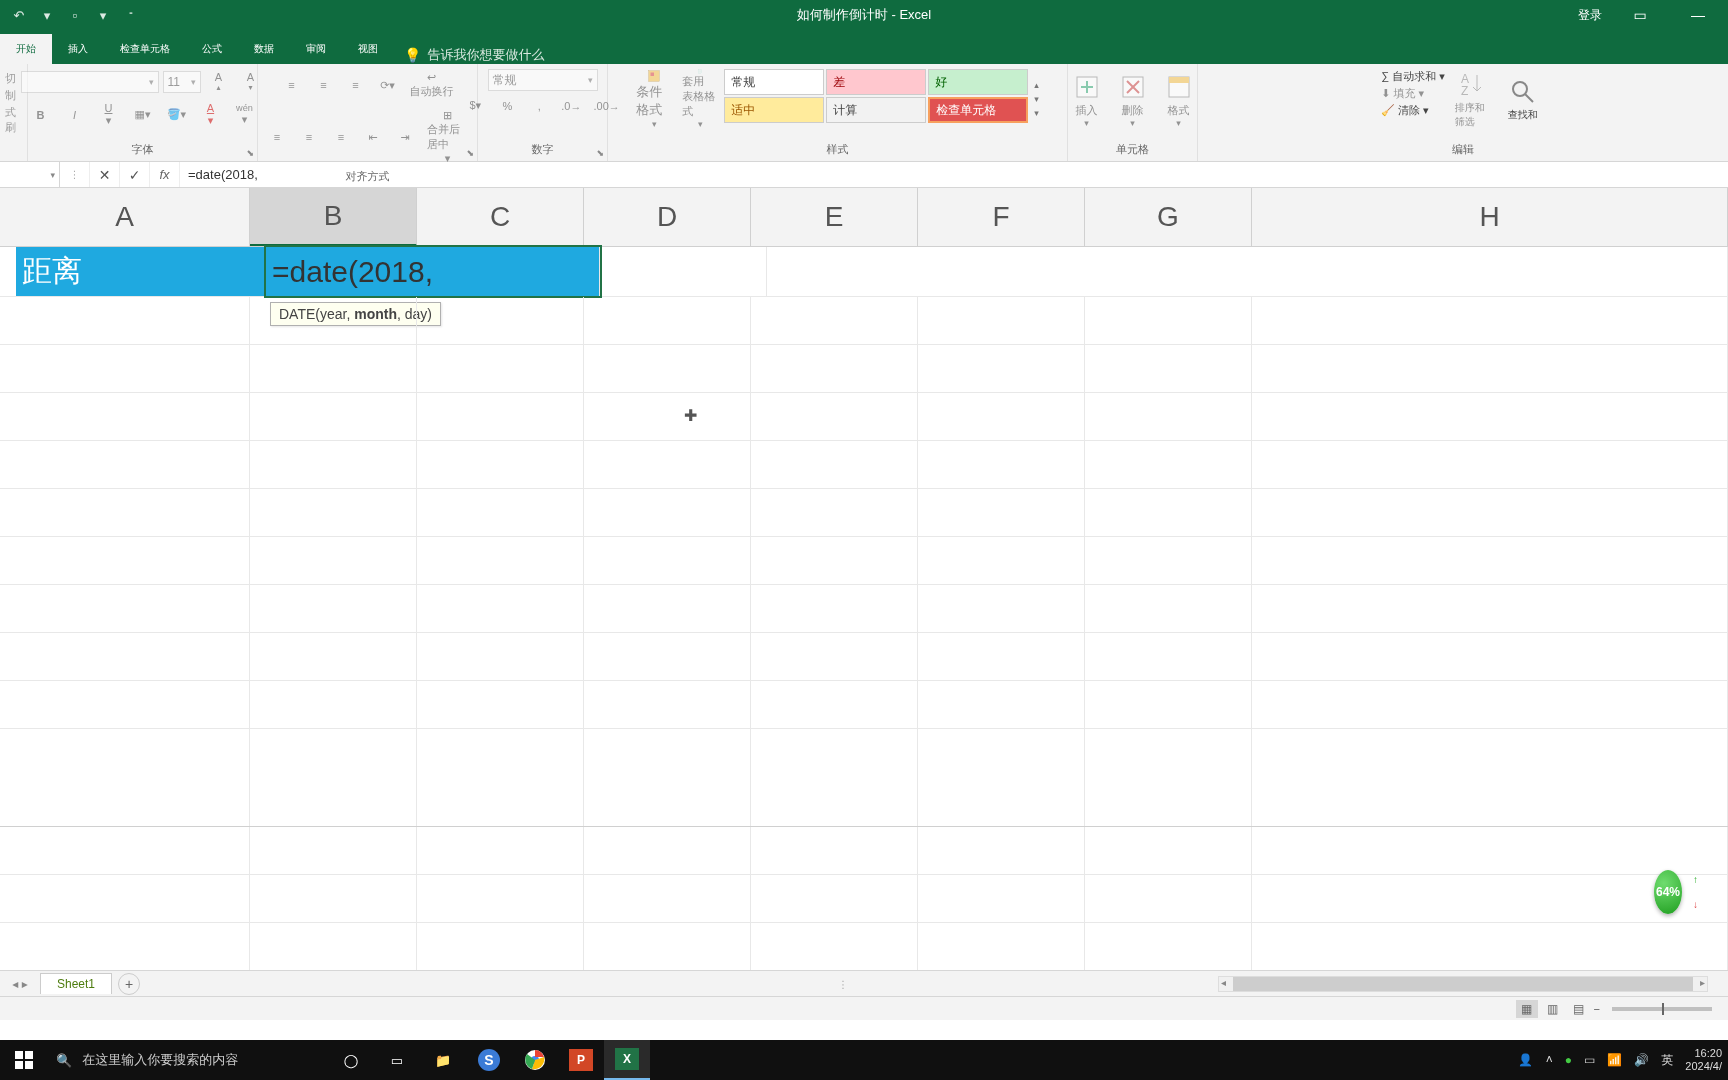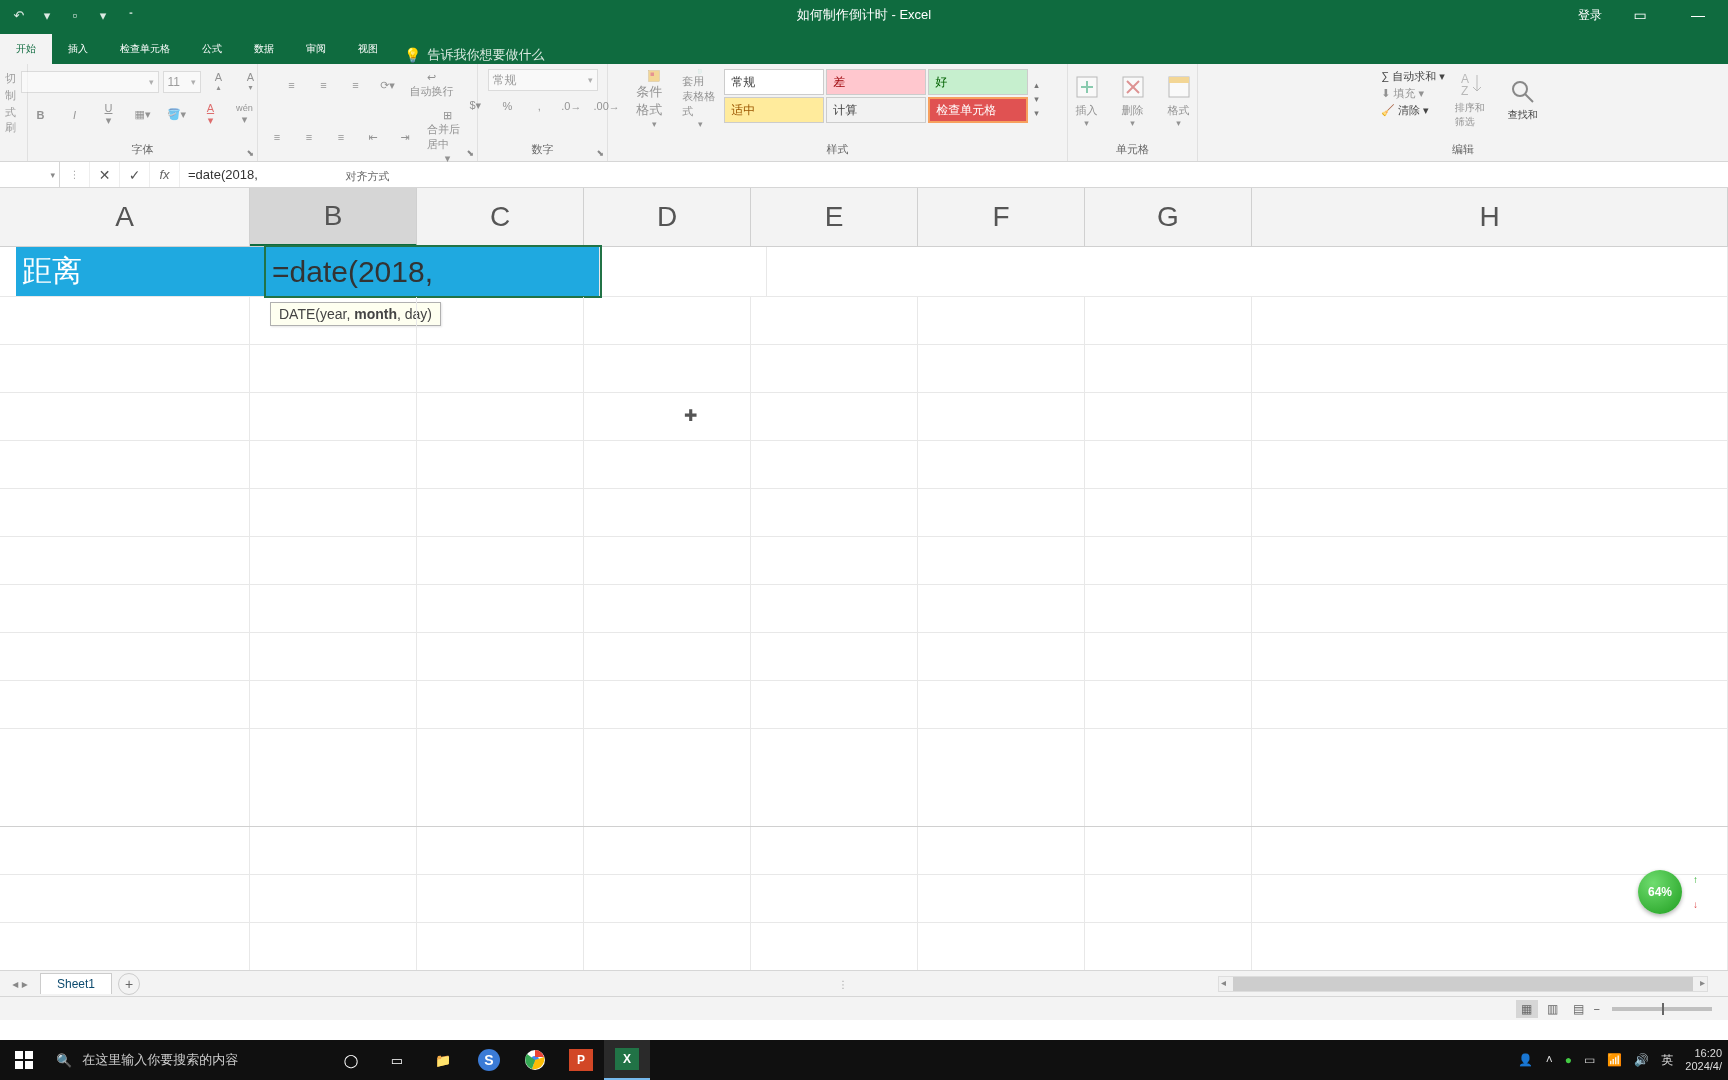--- a/index.html
+++ b/index.html
@@ -71,21 +71,21 @@
 .col-F { width: 167px; }
 .col-G { width: 167px; }
 .col-H { width: 167px; }
 .col-rest { flex: 1; }
 
 .cursor-plus { position: absolute; left: 684px; top: 218px; font-size: 16px; color: #555; pointer-events: none; }
 
 
 .sheet-tabs { height: 26px; background: #f3f3f3; border-top: 1px solid #d6d6d6; display: flex; align-items: center; font-size: 12px; position: relative; }
 .st-nav { width: 40px; display: flex; justify-content: center; gap: 4px; color: #888; }
-.st-tab { background: #fff; border: 1px solid #ccc; border-bottom: none; padding: 3px 16px; color: #0c4a6e; }
+.st-tab { background: #fff; border: 1px solid #ccc; border-bottom: none; padding: 3px 16px; color: #4d7c0f; }
 .st-add { width: 22px; height: 22px; border: 1px solid #ccc; border-radius: 50%; display: flex; align-items: center; justify-content: center; margin-left: 6px; color: #666; font-size: 14px; }
 .scroll-h { position: absolute; right: 20px; width: 490px; height: 16px; background: #f0f0f0; border: 1px solid #ddd; top: 5px; }
 .scroll-thumb { position: absolute; left: 14px; width: 460px; height: 14px; background: #cdcdcd; }
 .split-dots { position: absolute; left: 838px; top: 8px; color: #aaa; font-size: 10px; letter-spacing: 2px; }
 
 
 .statusbar { height: 24px; background: #f3f3f3; border-top: 1px solid #d6d6d6; display: flex; align-items: center; font-size: 11px; color: #555; padding: 0 8px; }
 .sb-right { margin-left: auto; display: flex; align-items: center; gap: 4px; }
 .view-btn { width: 22px; height: 18px; border: 1px solid transparent; display: flex; align-items: center; justify-content: center; color: #666; font-size: 12px; }
 .view-btn.active { background: #d6d6d6; }
@@ -95,21 +95,21 @@
 
 .taskbar { position: absolute; bottom: 0; left: 0; right: 0; height: 40px; background: #101010; display: flex; align-items: center; color: #fff; font-size: 13px; }
 .tb-start { width: 48px; display: flex; justify-content: center; font-size: 16px; }
 .tb-search { width: 280px; display: flex; align-items: center; gap: 10px; color: #ccc; padding-left: 8px; }
 .tb-icon { width: 46px; height: 40px; display: flex; align-items: center; justify-content: center; }
 .tb-icon.active { border-bottom: 2px solid #76b9ed; background: #2a2a2a; }
 .tb-right { margin-left: auto; display: flex; align-items: center; gap: 12px; padding-right: 6px; font-size: 12px; color: #ddd; }
 .tb-clock { text-align: right; line-height: 1.2; font-size: 11px; }
 
 
-.float-badge { position: absolute; right: 46px; top: 870px; width: 44px; height: 44px; border-radius: 50%; background: radial-gradient(circle at 35% 30%, #6fdc6f, #1f9e1f); color: #fff; font-size: 12px; font-weight: 600; display: flex; align-items: center; justify-content: center; box-shadow: 0 2px 4px rgba(0,0,0,0.3); }
+.float-badge { position: absolute; right: 46px; top: 870px; width: 28px; height: 44px; border-radius: 50%; background: radial-gradient(circle at 35% 30%, #6fdc6f, #1f9e1f); color: #fff; font-size: 12px; font-weight: 600; display: flex; align-items: center; justify-content: center; box-shadow: 0 2px 4px rgba(0,0,0,0.3); }
 .float-arrows { position: absolute; right: 30px; top: 874px; font-size: 10px; color: #d44; display: flex; flex-direction: column; gap: 14px; }
 
 svg { display: block; }
 </style>
 </head>
 <body>
 
 <div class="titlebar">
   <div class="titlebar-left">
     <span class="qat-btn">↶</span>

